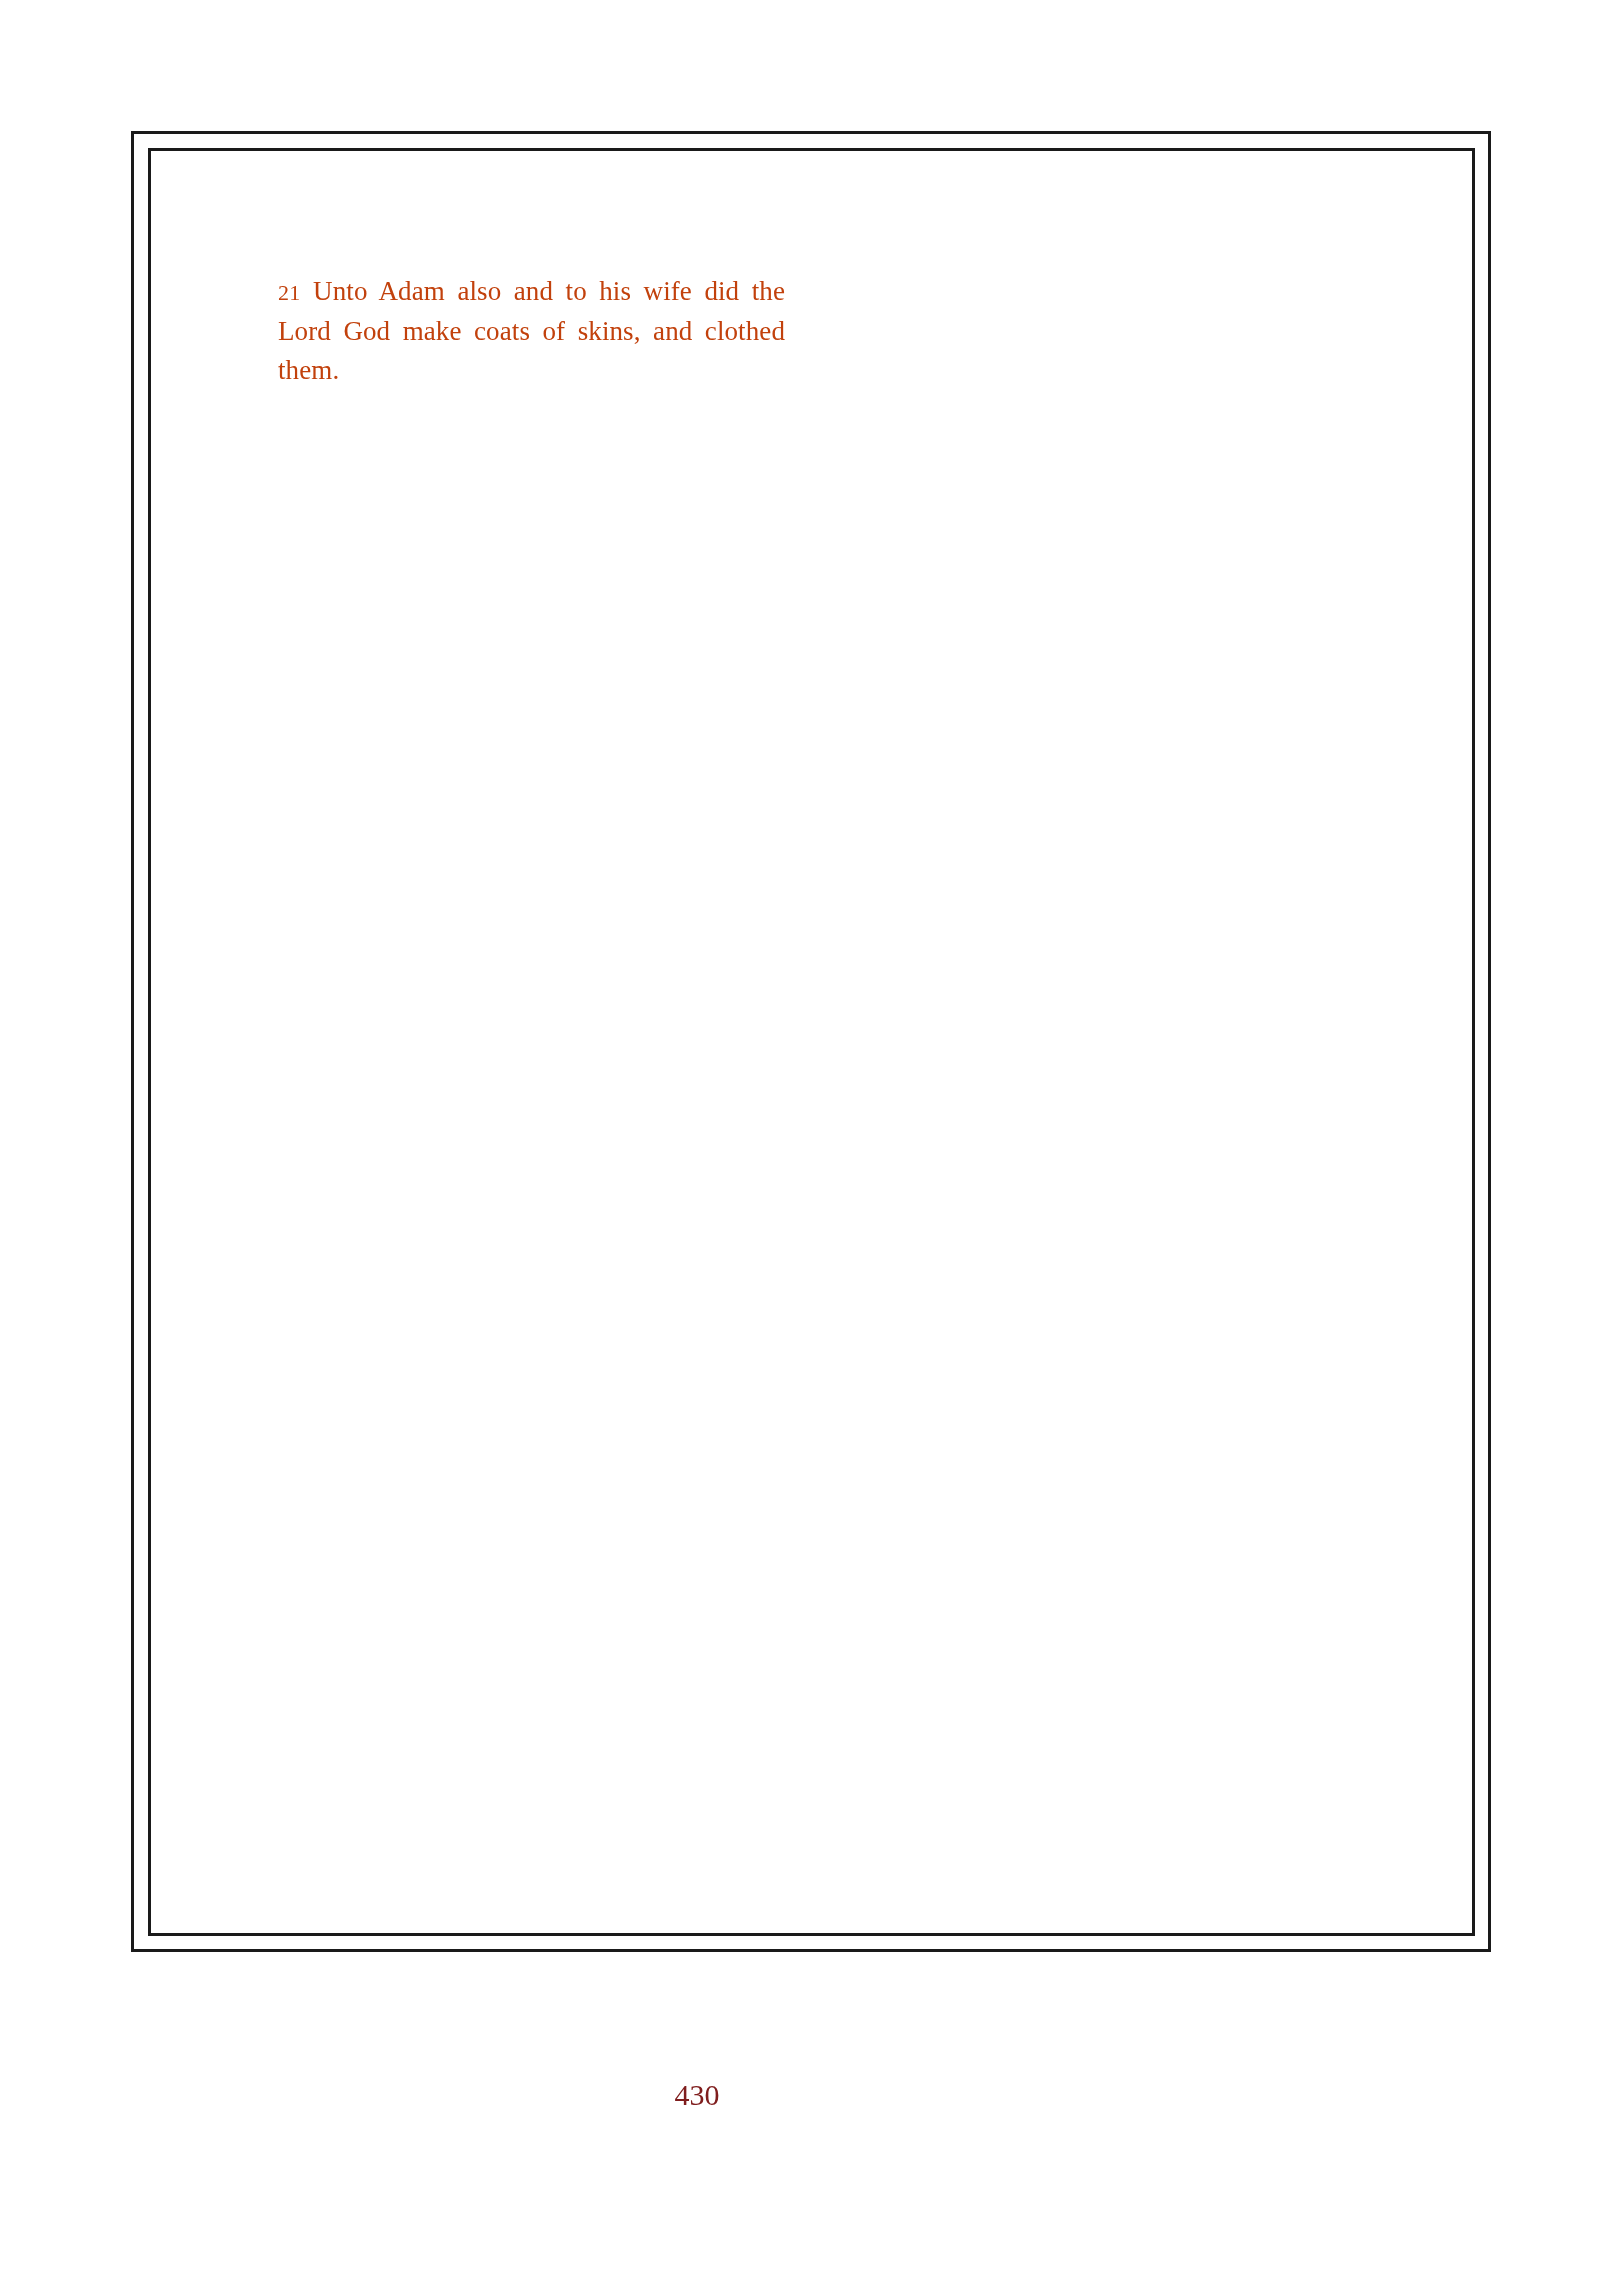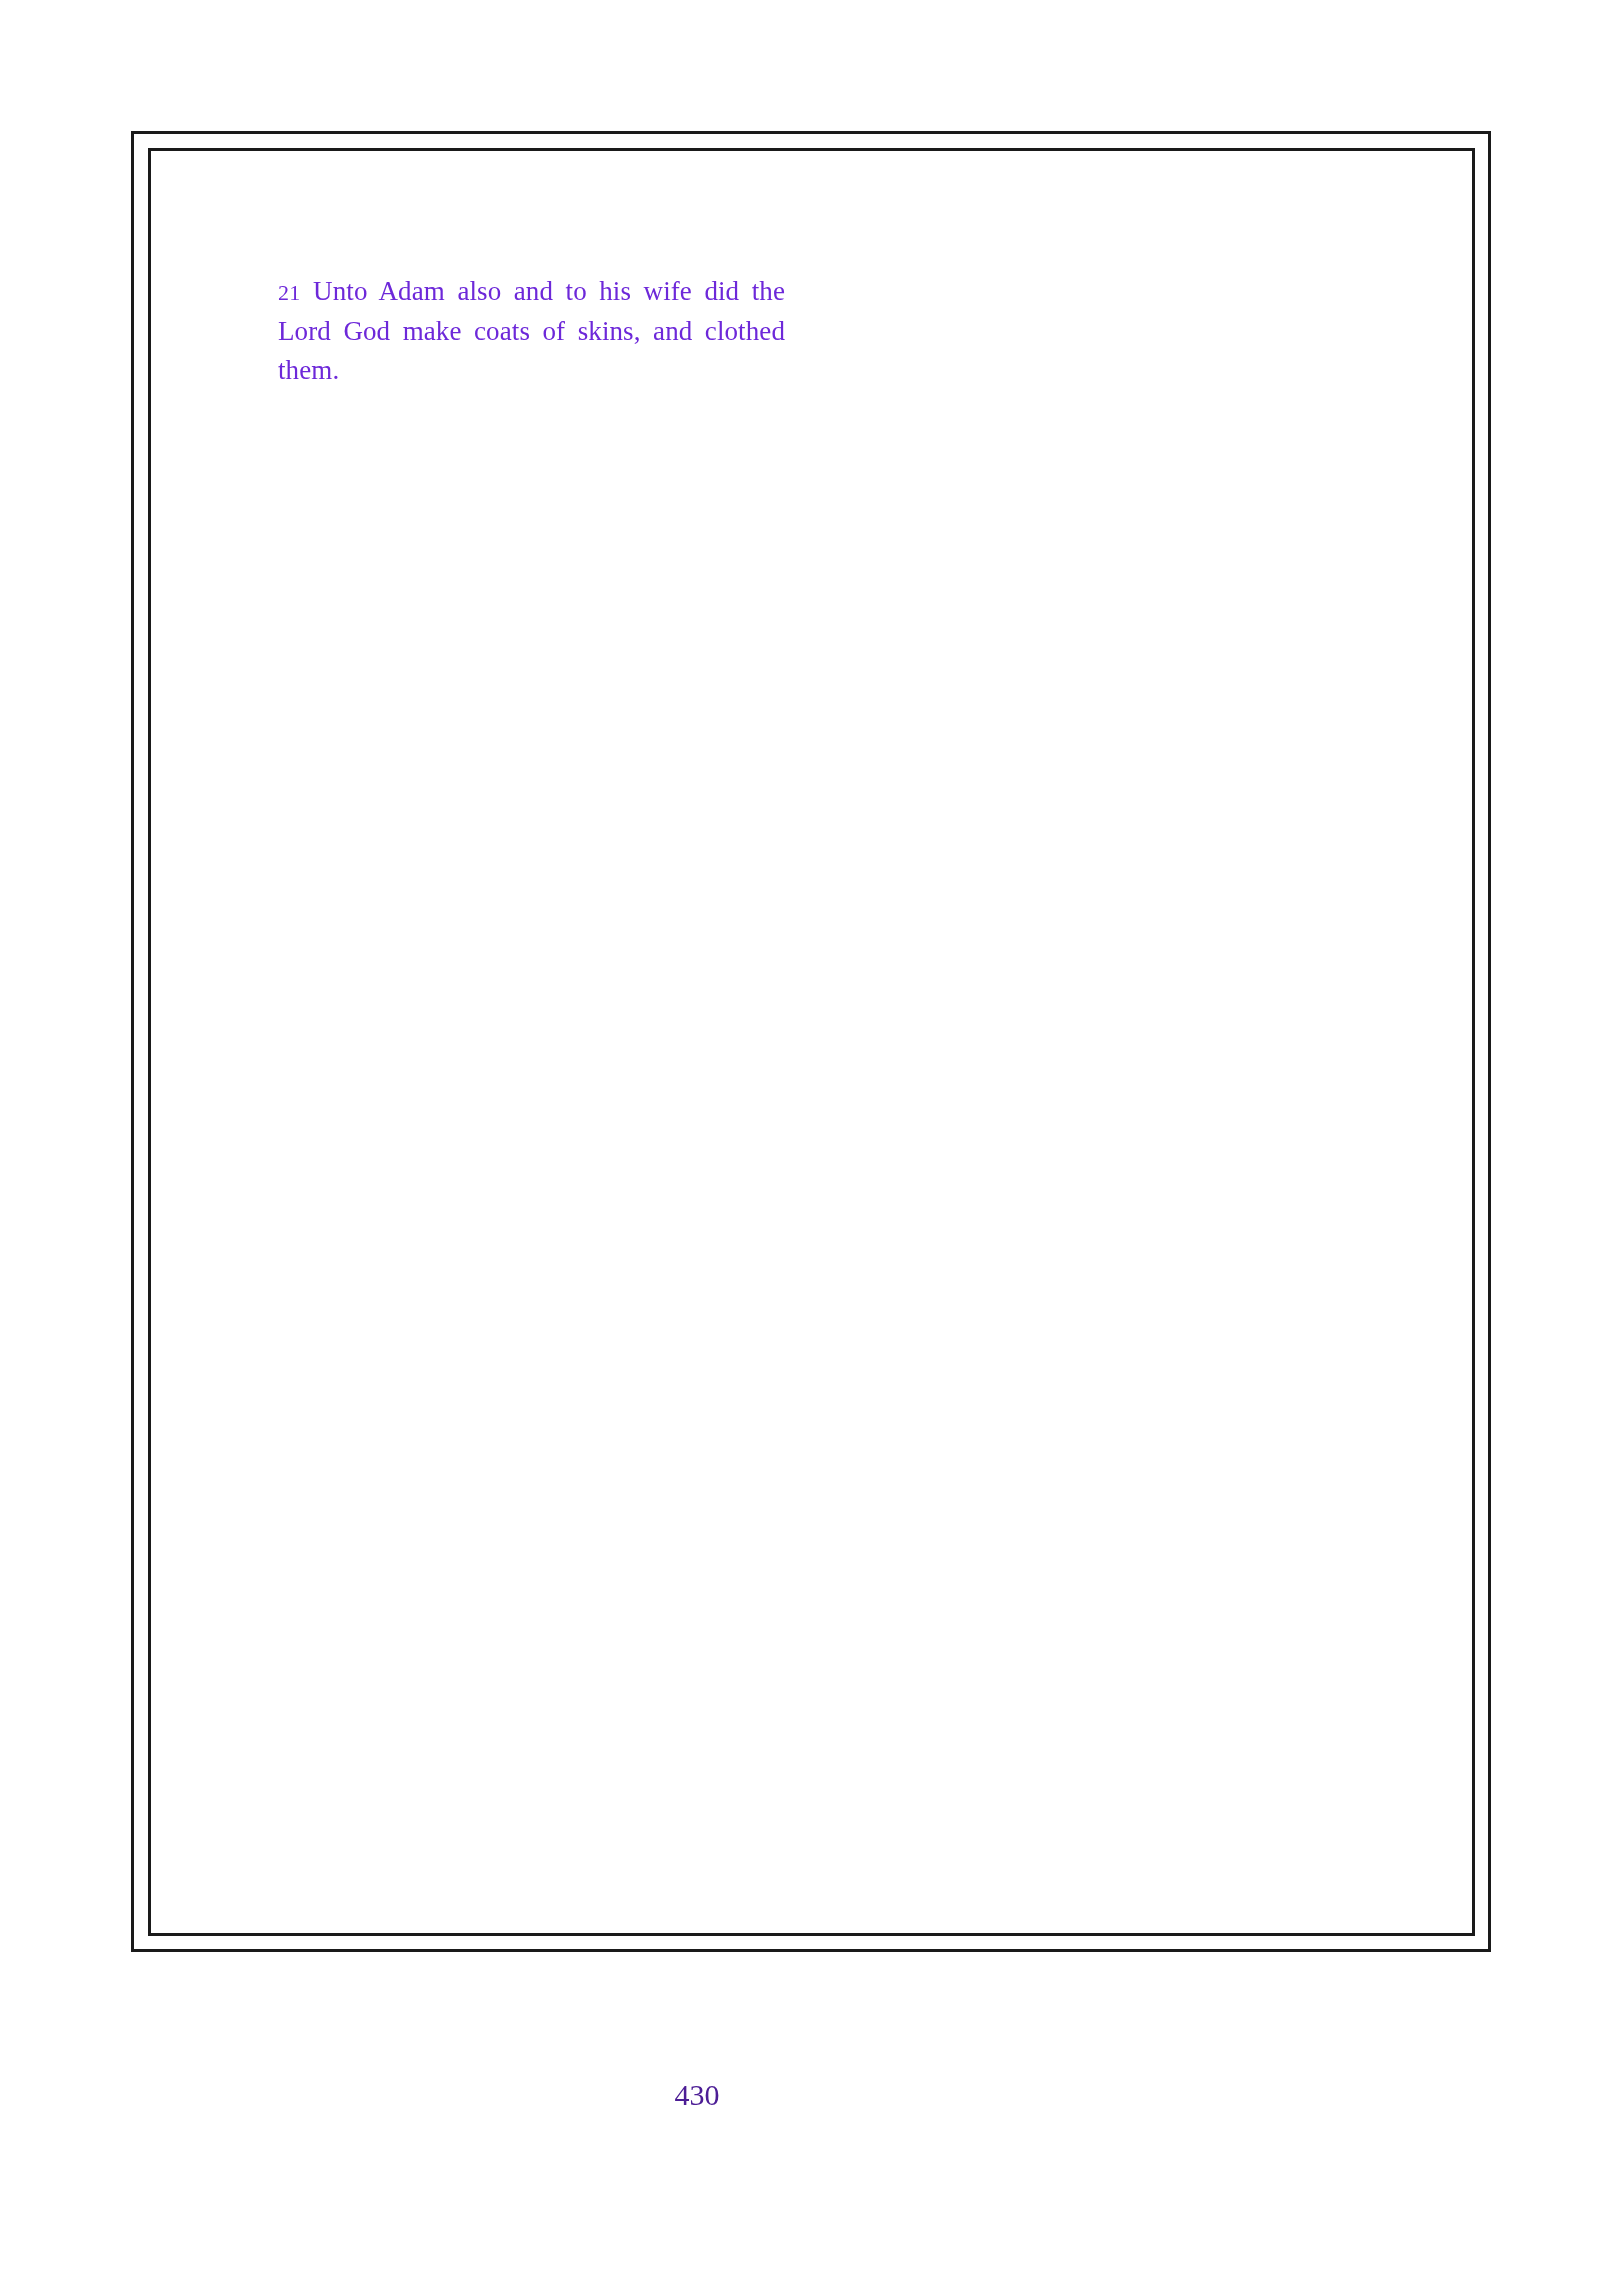--- a/index.html
+++ b/index.html
@@ -47,21 +47,21 @@
     display: flex;
     justify-content: space-between;
   }
 
   .column {
     width: 507px;
     text-align: justify;
     text-justify: inter-word;
     font-size: 27px;
     line-height: 39px;
-    color: #6d28d9;
+    color: #c2410c;
     letter-spacing: 0.1px;
     word-spacing: 0.3px;
     font-family: Liberation Serif, serif;
   }
 
   .column p {
     margin: 0;
     text-align: justify;
   }
 
@@ -76,21 +76,21 @@
   }
 
   
   .page-number {
     position: absolute;
     left: 0;
     top: 2078px;
     width: 1394px;
     text-align: center;
     font-size: 30px;
-    color: #4c1d95;
+    color: #7f1d1d;
   }
 </style>
 </head>
 <body>
 
 <div class="page">
 
   <div class="frame-outer"></div>
   <div class="frame-inner"></div>
 

